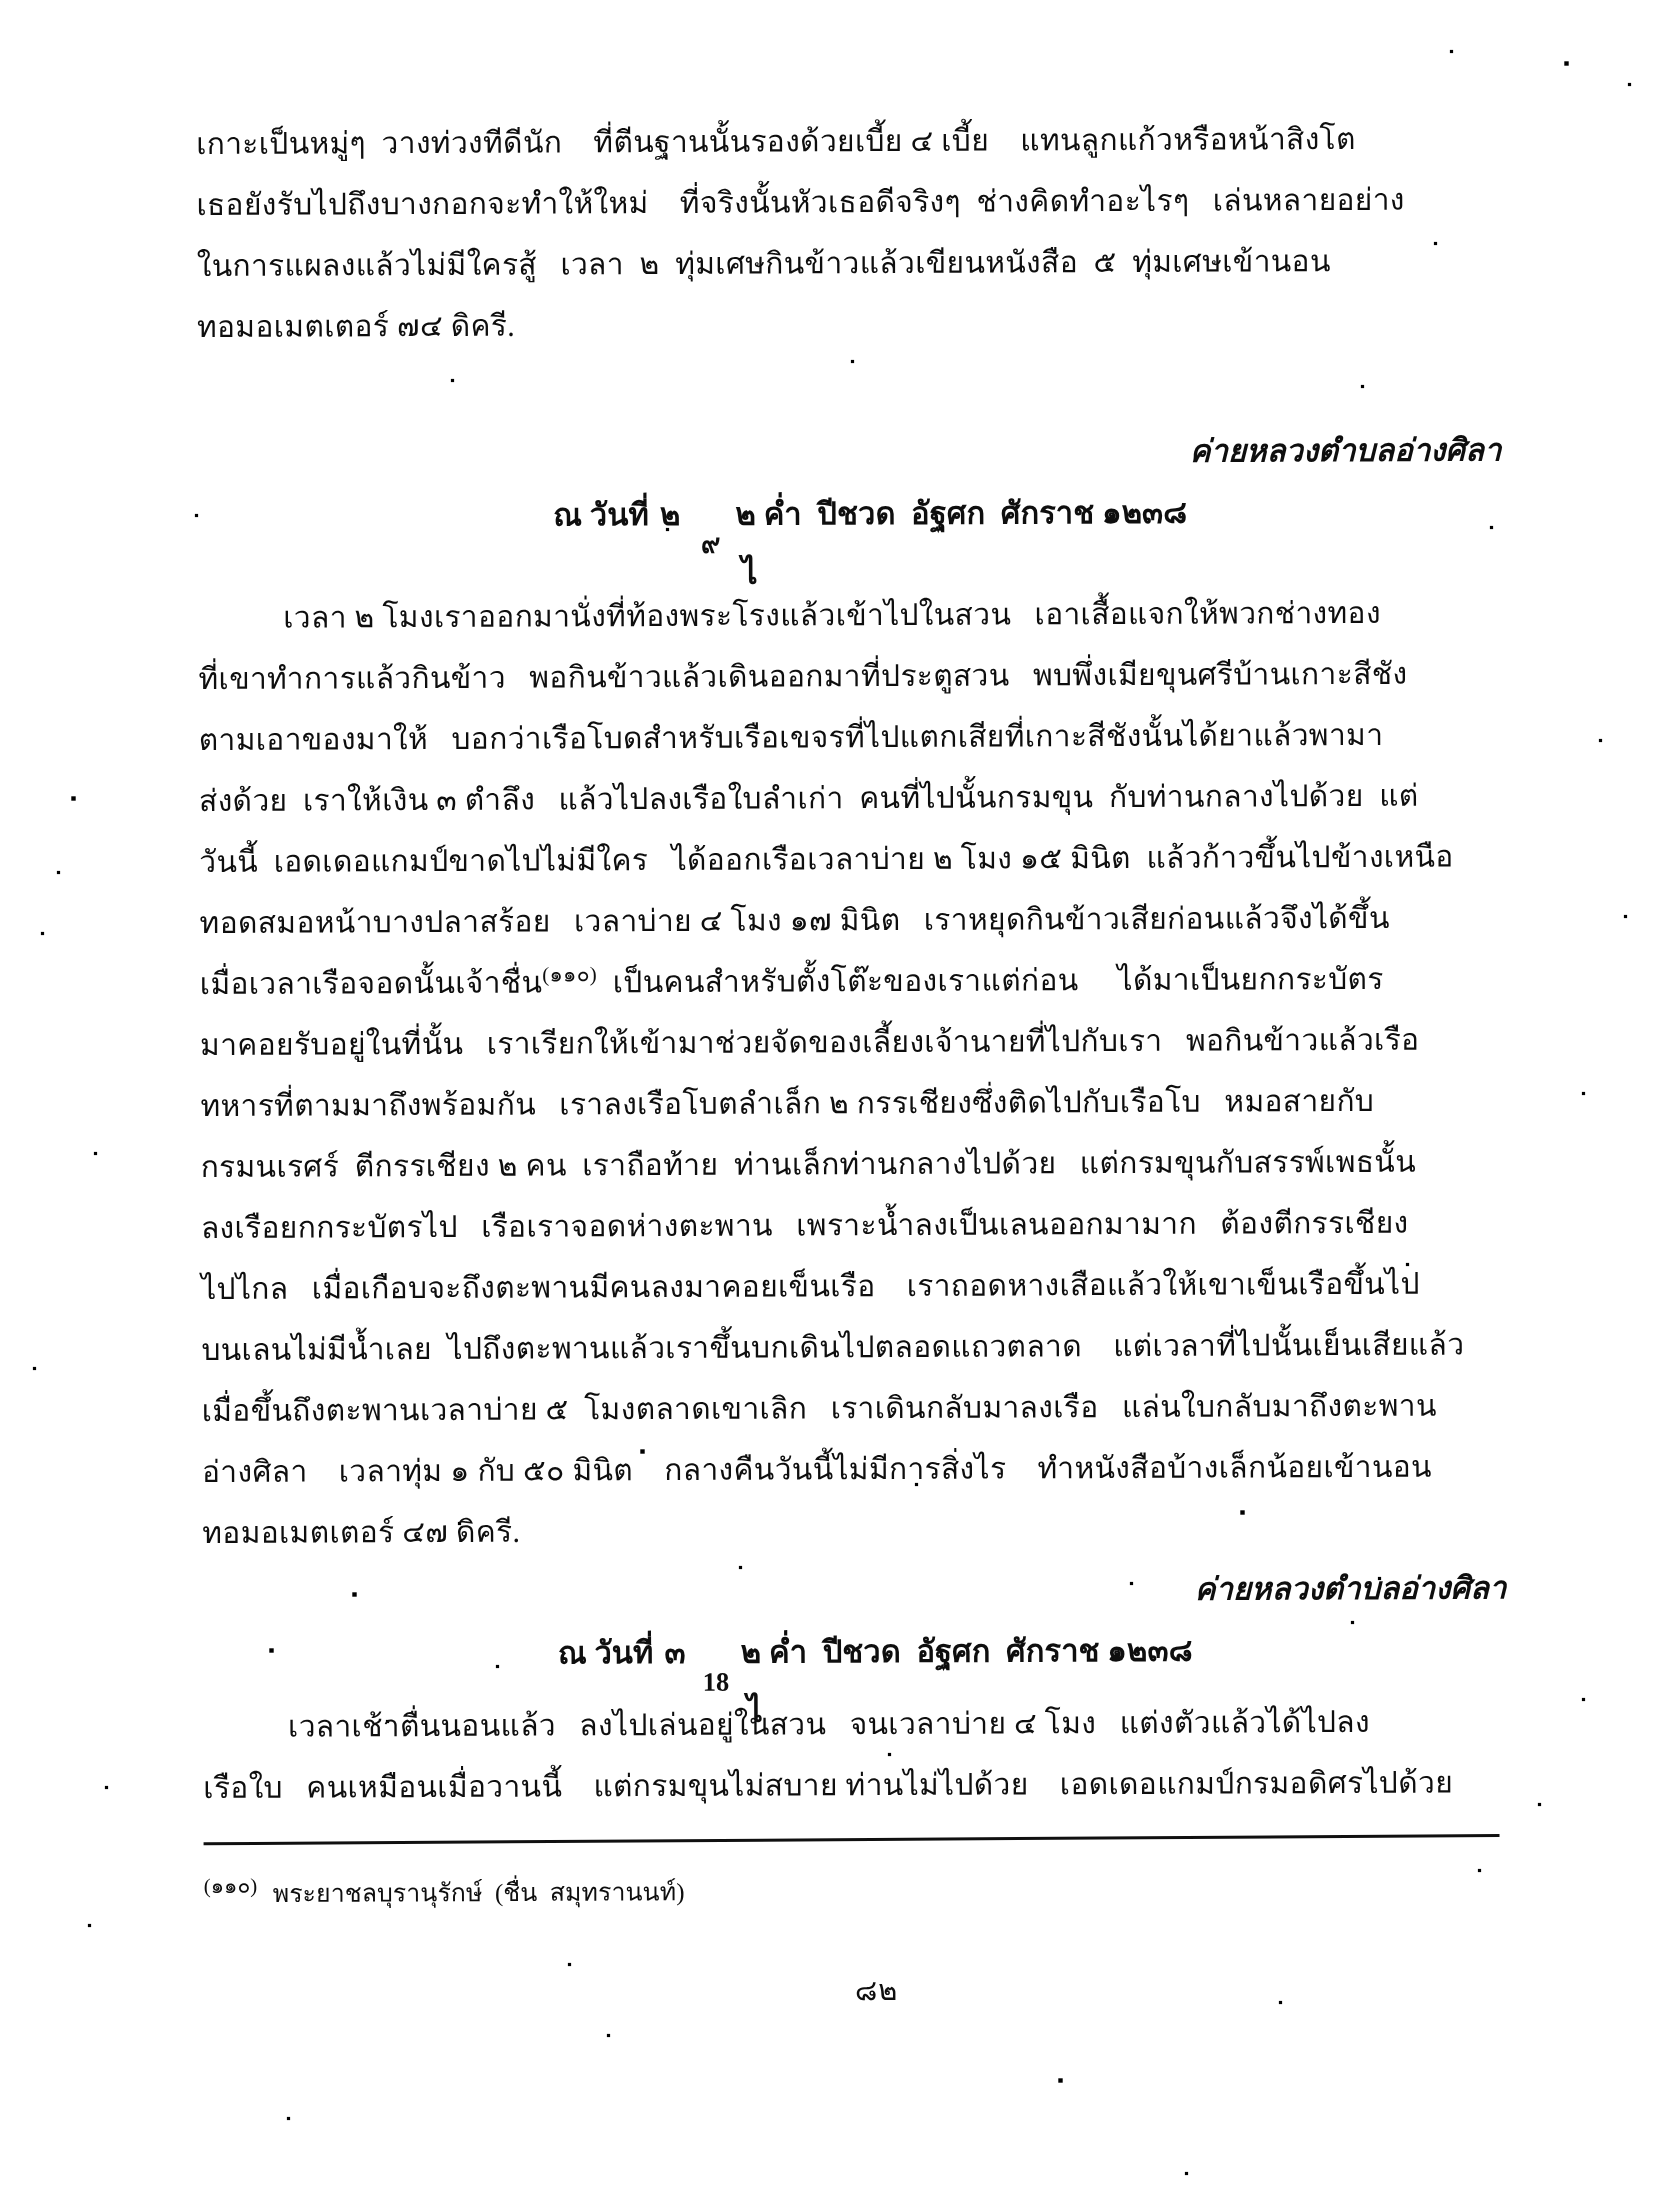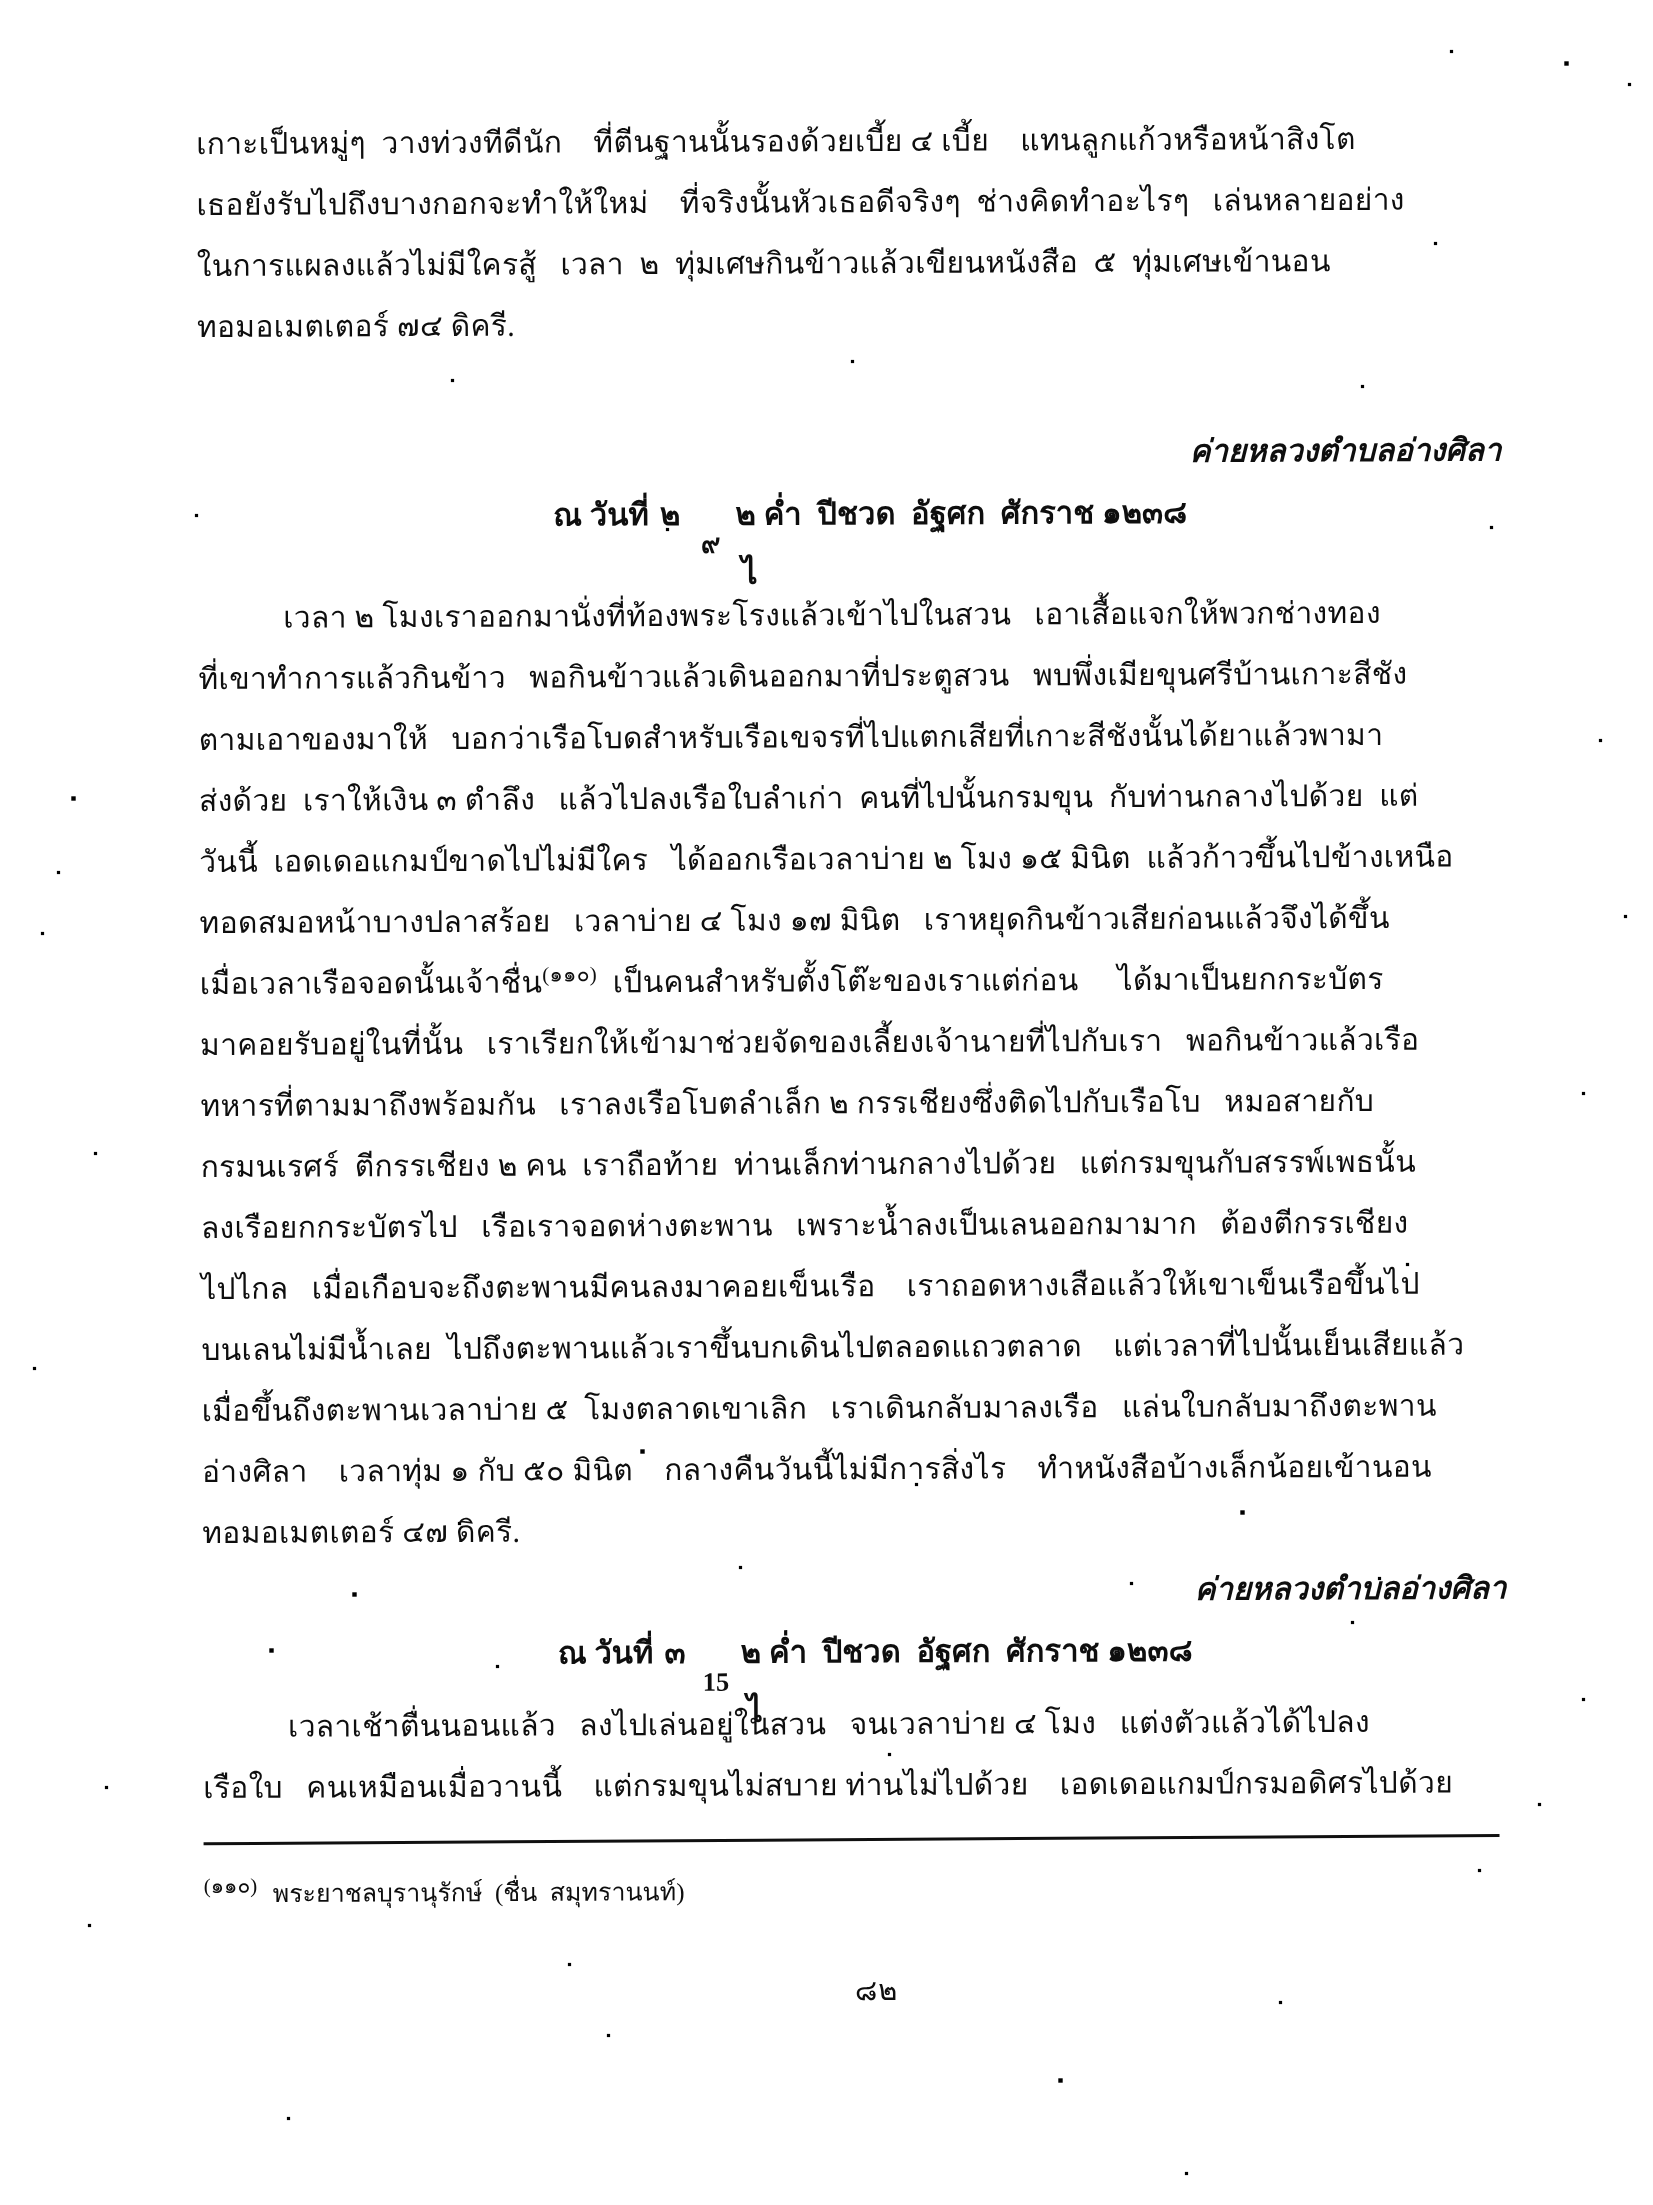--- a/index.html
+++ b/index.html
@@ -159,21 +159,21 @@
     <div class="text-line">ทอมอเมตเตอร์ ๔๗ ดิครี.</div>
   </div>
 
   <div class="camp-heading">ค่ายหลวงตำบลอ่างศิลา</div>
 
   <div class="date-row">
     <span>ณ วันที่</span>
     <span class="date-weekday">๓</span>
     <span class="lunar-stack">
       <span class="lunar-mark">ไ</span>
-      <span class="lunar-phase-day">15</span>
+      <span class="lunar-phase-day">18</span>
     </span>
     <span>๒</span>
     <span> ค่ำ  ปีชวด  อัฐศก  ศักราช ๑๒๓๘</span>
   </div>
 
   <div class="para3-gap">
     <div class="text-line indent">เวลาเช้าตื่นนอนแล้ว   ลงไปเล่นอยู่ในสวน   จนเวลาบ่าย ๔ โมง   แต่งตัวแล้วได้ไปลง</div>
     <div class="text-line">เรือใบ   คนเหมือนเมื่อวานนี้    แต่กรมขุนไม่สบาย ท่านไม่ไปด้วย    เอดเดอแกมป์กรมอดิศรไปด้วย</div>
   </div>
 

